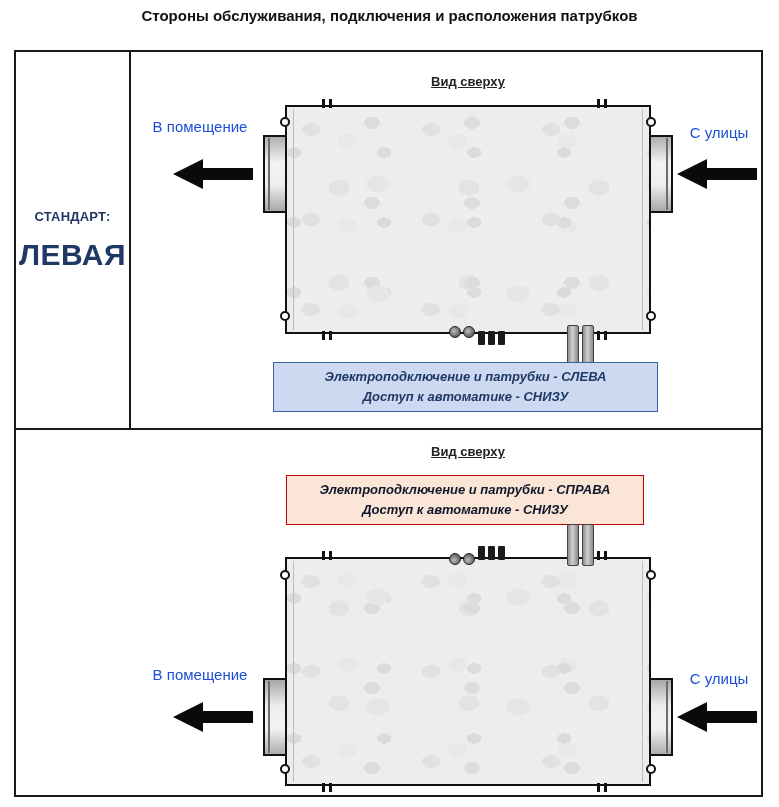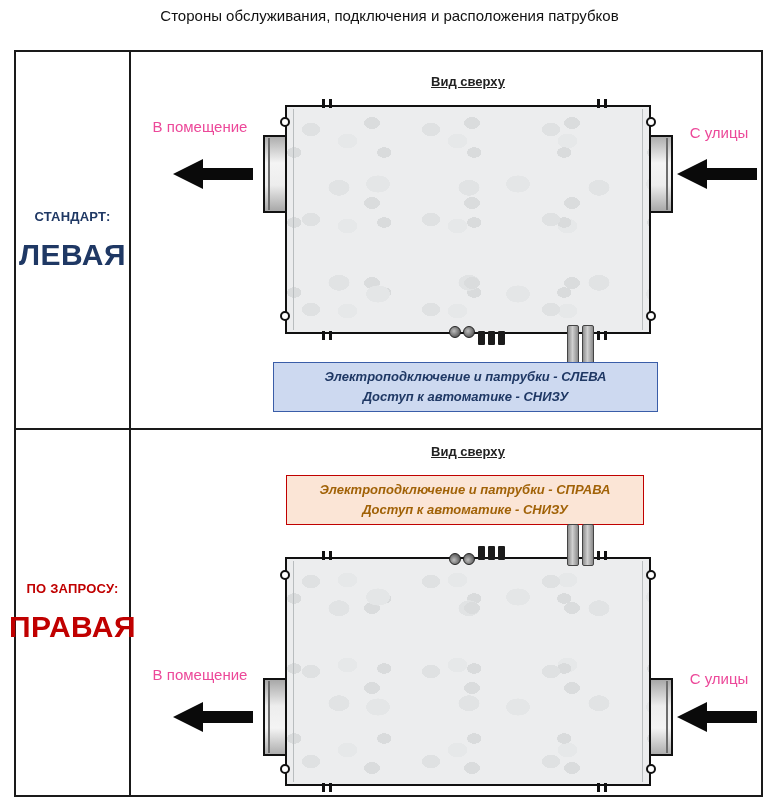--- a/index.html
+++ b/index.html
@@ -1,20 +1,20 @@
 <!DOCTYPE html>
 <html><head>
 <meta charset="utf-8">
 <style>
   * { box-sizing: border-box; margin: 0; padding: 0; }
   body { background: #ffffff; font-family: "Liberation Sans", sans-serif; }
   .page { position: relative; width: 779px; height: 807px; background: #ffffff; overflow: hidden; }
 
   .title { position: absolute; top: 7px; left: 0; width: 100%; text-align: center;
-           font-size: 15px; font-weight: normal; color: #111111; }
+           font-size: 15px; font-weight: bold; color: #111111; }
 
   .table { position: absolute; left: 14px; top: 50px; width: 749px; height: 747px;
            border: 2px solid #1a1a1a; background: #ffffff; }
 
   .row { position: relative; width: 100%; }
   .row-standard { height: 378px; border-bottom: 2px solid #1a1a1a; }
   .row-request  { height: 365px; }
 
   .cell-left { position: absolute; left: 0; top: 0; width: 115px; height: 100%;
                border-right: 2px solid #1a1a1a; display: flex; flex-direction: column;
@@ -24,21 +24,21 @@
   .variant   { font-size: 13px; font-weight: bold; letter-spacing: .2px; }
   .side-name { font-size: 30px; font-weight: bold; letter-spacing: .5px; }
   .row-standard .variant, .row-standard .side-name { color: #1f3864; }
   .row-request  .variant, .row-request  .side-name { color: #c00000; }
 
   .view-label { position: absolute; left: 130px; width: 410px; text-align: center;
                 font-size: 13px; font-weight: bold; color: #222222; text-decoration: underline; }
   .r1-view { top: 22px; }
   .r2-view { top: 14px; }
 
-  .flow-label { position: absolute; font-size: 15px; color: #ec4899; white-space: nowrap; }
+  .flow-label { position: absolute; font-size: 15px; color: #1d4ed8; white-space: nowrap; }
   .r1-room   { left: 0;     top: 66px;  width: 134px; text-align: center; }
   .r1-street { left: 544px; top: 72px;  width: 84px;  text-align: center; }
   .r2-room   { left: 0;     top: 236px; width: 134px; text-align: center; }
   .r2-street { left: 544px; top: 240px; width: 84px;  text-align: center; }
 
   .arrow { position: absolute; width: 80px; height: 36px; }
   .r1-arrow-left  { left: 40px;  top: 104px; }
   .r1-arrow-right { left: 544px; top: 104px; }
   .r2-arrow-left  { left: 40px;  top: 269px; }
   .r2-arrow-right { left: 544px; top: 269px; }
@@ -100,21 +100,21 @@
   .pipe { position: absolute; width: 12px; height: 42px; top: 220px; border: 1px solid #444444;
           border-radius: 2px; background: linear-gradient(to right, #8d8d8d, #cfcfcf 45%, #8a8a8a); }
   .p1 { left: 304px; } .p2 { left: 319px; }
 
   
   .note { position: absolute; display: flex; flex-direction: column; justify-content: center;
           align-items: center; text-align: center; font-weight: bold; font-size: 13px; line-height: 1.55; font-style: italic; }
   .note-blue { left: 140px; top: 310px; width: 385px; height: 50px;
                background: #cdd9f0; border: 1px solid #3a5da8; color: #1f3864; }
   .note-red  { left: 153px; top: 45px;  width: 358px; height: 50px;
-               background: #fbe5d6; border: 1px solid #c00000; color: #a16207; }
+               background: #fbe5d6; border: 1px solid #c00000; color: #0f172a; }
 </style>
 </head>
 <body>
 
 <div class="page">
 
   <div class="title">Стороны обслуживания, подключения и расположения патрубков</div>
 
   <div class="table">
 
@@ -165,24 +165,20 @@
 
         <div class="note note-blue">
           <div>Электроподключение и патрубки - СЛЕВА</div>
           <div>Доступ к автоматике - СНИЗУ</div>
         </div>
       </div>
     </div>
 
     <div class="row row-request">
 
-      <div class="cell-left">
-        <div class="variant">ПО ЗАПРОСУ:</div>
-        <div class="side-name">ПРАВАЯ</div>
-      </div>
 
       <div class="cell-right">
         <div class="view-label r2-view">Вид сверху</div>
 
         <div class="note note-red">
           <div>Электроподключение и патрубки - СПРАВА</div>
           <div>Доступ к автоматике - СНИЗУ</div>
         </div>
 
         <div class="assembly asm-r2">

